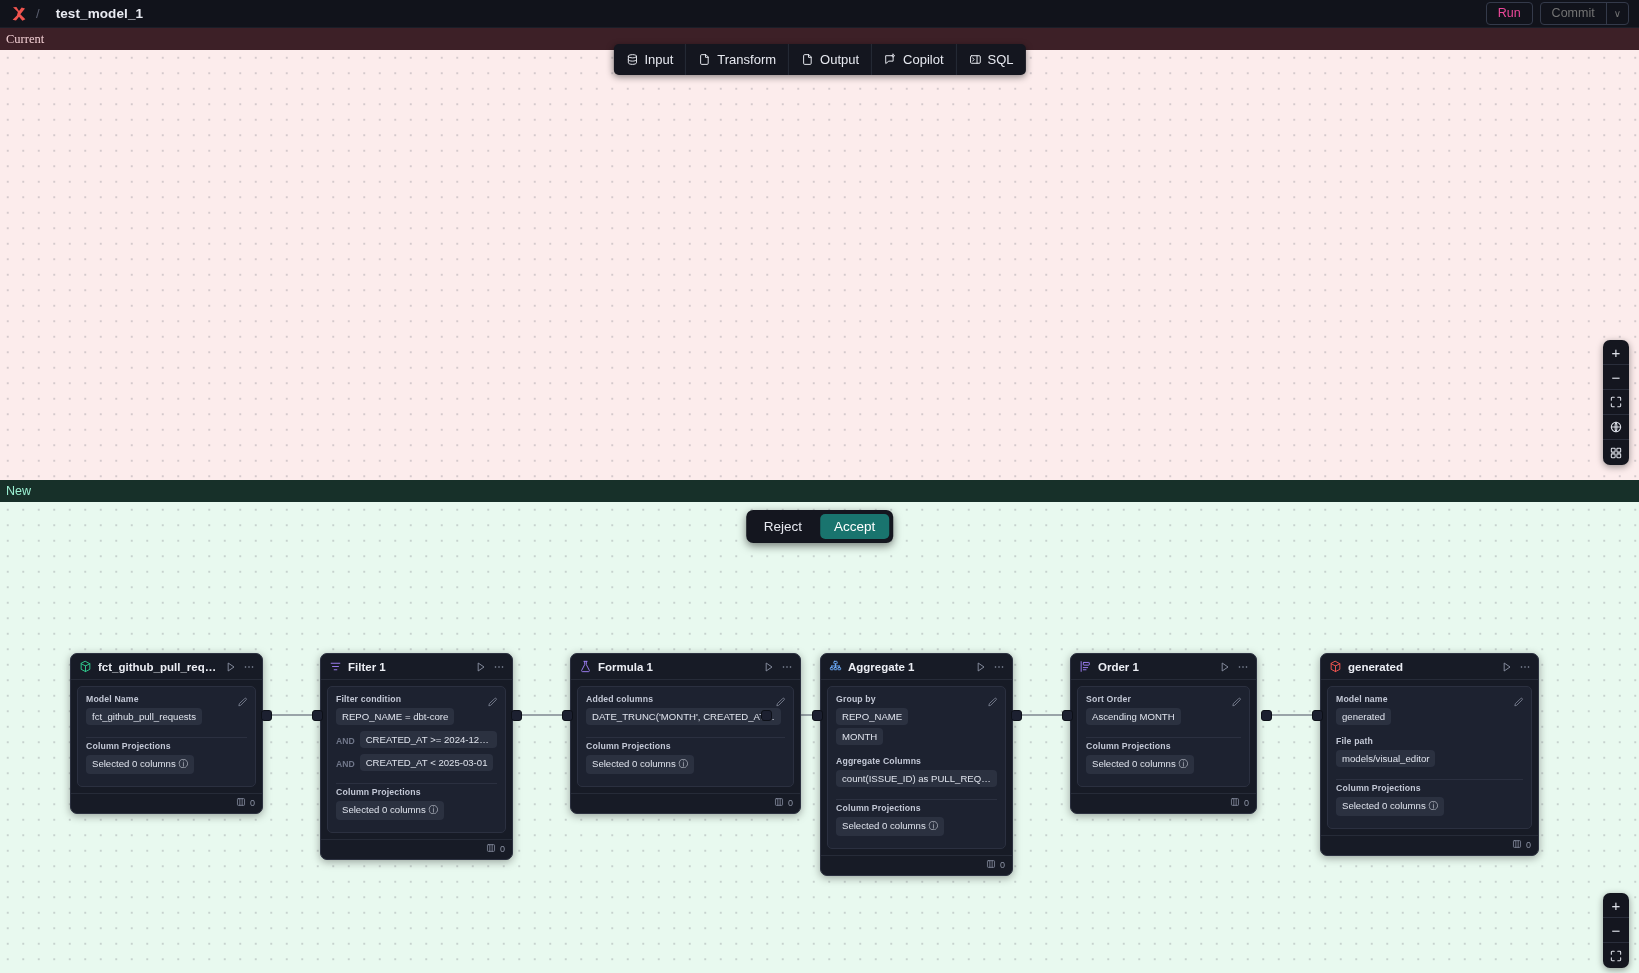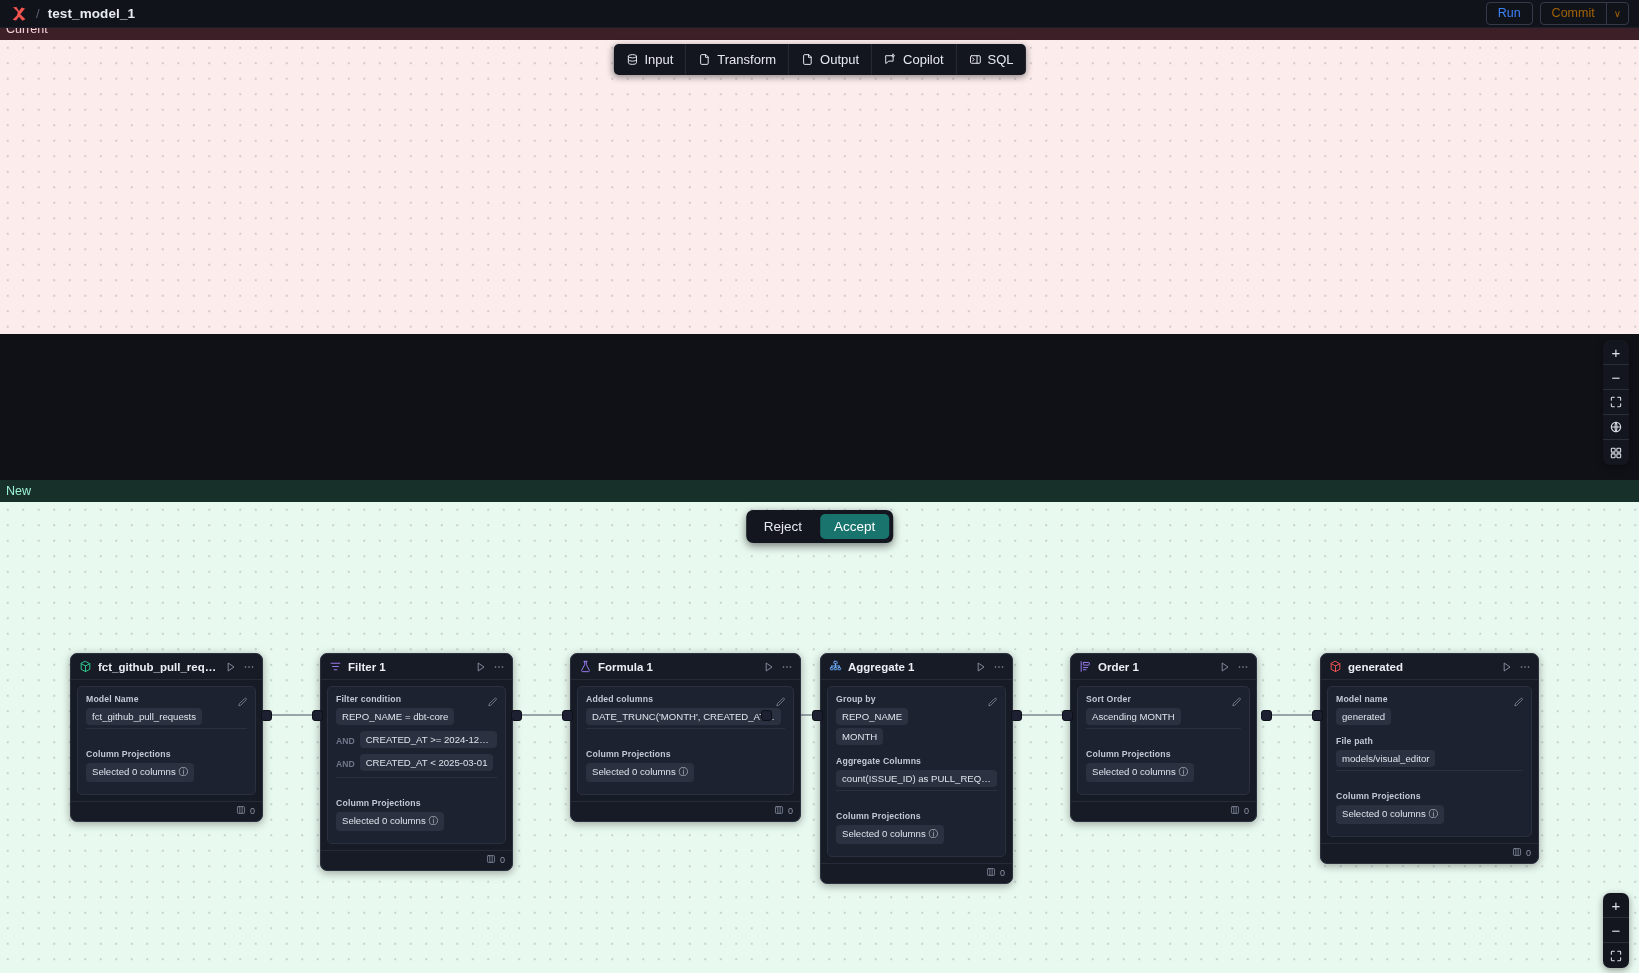--- a/index.html
+++ b/index.html
@@ -15,34 +15,34 @@
   .topbar {
     position: absolute; top: 0; left: 0; width: 1639px; height: 28px;
     background: #11131b;
     display: flex; align-items: center; gap: 8px;
     padding: 0 10px;
     border-bottom: 1px solid #1b1e28;
     z-index: 40;
   }
   .logo-x { width: 18px; height: 18px; display: block; }
   .bc-sep { color: #5b6070; font-size: 13px; }
-  .bc-title { color: #e9ebf2; font-size: 13.5px; font-weight: bold; letter-spacing: .1px; }
+  .bc-title { color: #e9ebf2; font-size: 13.5px; font-weight: bold; letter-spacing: .1px; margin-left: 8px; }
   .topbar-right { margin-left: auto; display: flex; align-items: center; gap: 7px; }
   .tb-btn {
     border: 1px solid #343a4a; border-radius: 4px;
-    color: #3b82f6; font-size: 12.5px;
+    color: #ec4899; font-size: 12.5px;
     padding: 3px 11px; background: transparent; line-height: 15px;
   }
   .tb-split { display: flex; border: 1px solid #343a4a; border-radius: 4px; overflow: hidden; }
-  .tb-split > div { color: #a16207; font-size: 12.5px; padding: 3px 11px; line-height: 15px; }
+  .tb-split > div { color: #737373; font-size: 12.5px; padding: 3px 11px; line-height: 15px; }
   .tb-split .caret { border-left: 1px solid #343a4a; padding: 3px 7px; font-size: 10px; display:flex; align-items:center; }
 
   
   .pane { position: absolute; left: 0; width: 1639px; overflow: hidden; }
-  .pane-current { top: 18px; height: 316px; }
+  .pane-current { top: 28px; height: 452px; font-family: Liberation Serif, serif; }
   .pane-new { top: 480px; height: 636px; }
 
   .band {
     position: absolute; top: 0; left: 0; width: 100%; height: 22px;
     display: flex; align-items: center; padding-left: 6px;
     font-size: 12.5px; z-index: 12;
   }
   .band-current { background: #3d2027; color: #f2cfd4; }
   .band-new { background: #173029; color: #9bf0d2; }
 
@@ -108,21 +108,21 @@
   .node-title {
     color: #eceef4; font-size: 11.5px; font-weight: bold;
     white-space: nowrap; overflow: hidden; text-overflow: ellipsis; flex: 1;
   }
   .head-ico { display: flex; align-items: center; }
   .run-ico, .dots-ico { color: #8d94a6; display: flex; align-items: center; }
   .node-body { padding: 6px; }
   .body-card { background: #1d2230; border: 1px solid #2b3040; border-radius: 5px; padding: 7px 8px 9px; position: relative; }
   .pencil { position: absolute; right: 7px; top: 7px; color: #7f8697; }
   .sec-label { color: #c3c8d6; font-size: 8.7px; font-weight: bold; margin-bottom: 4px; letter-spacing: .15px; }
-  .sec-label.mt { padding-top: 20px; border-top: 1px solid #2b3040; }
+  .sec-label.mt { margin-top: 9px; padding-top: 3px; border-top: 1px solid #2b3040; }
   .sec-label.mt0 { margin-top: 8px; }
   .chip {
     display: inline-block; background: #2b3140; border-radius: 4px;
     color: #dfe3ec; font-size: 9.6px; padding: 3px 6px; margin-bottom: 3px;
     max-width: 100%; white-space: nowrap; overflow: hidden; text-overflow: ellipsis;
     vertical-align: middle;
   }
   .chip .info { opacity: .8; }
   .cond-row { display: flex; align-items: center; gap: 5px; margin-bottom: 3px; }
   .cond-and { color: #70778a; font-size: 8.6px; font-weight: bold; }

